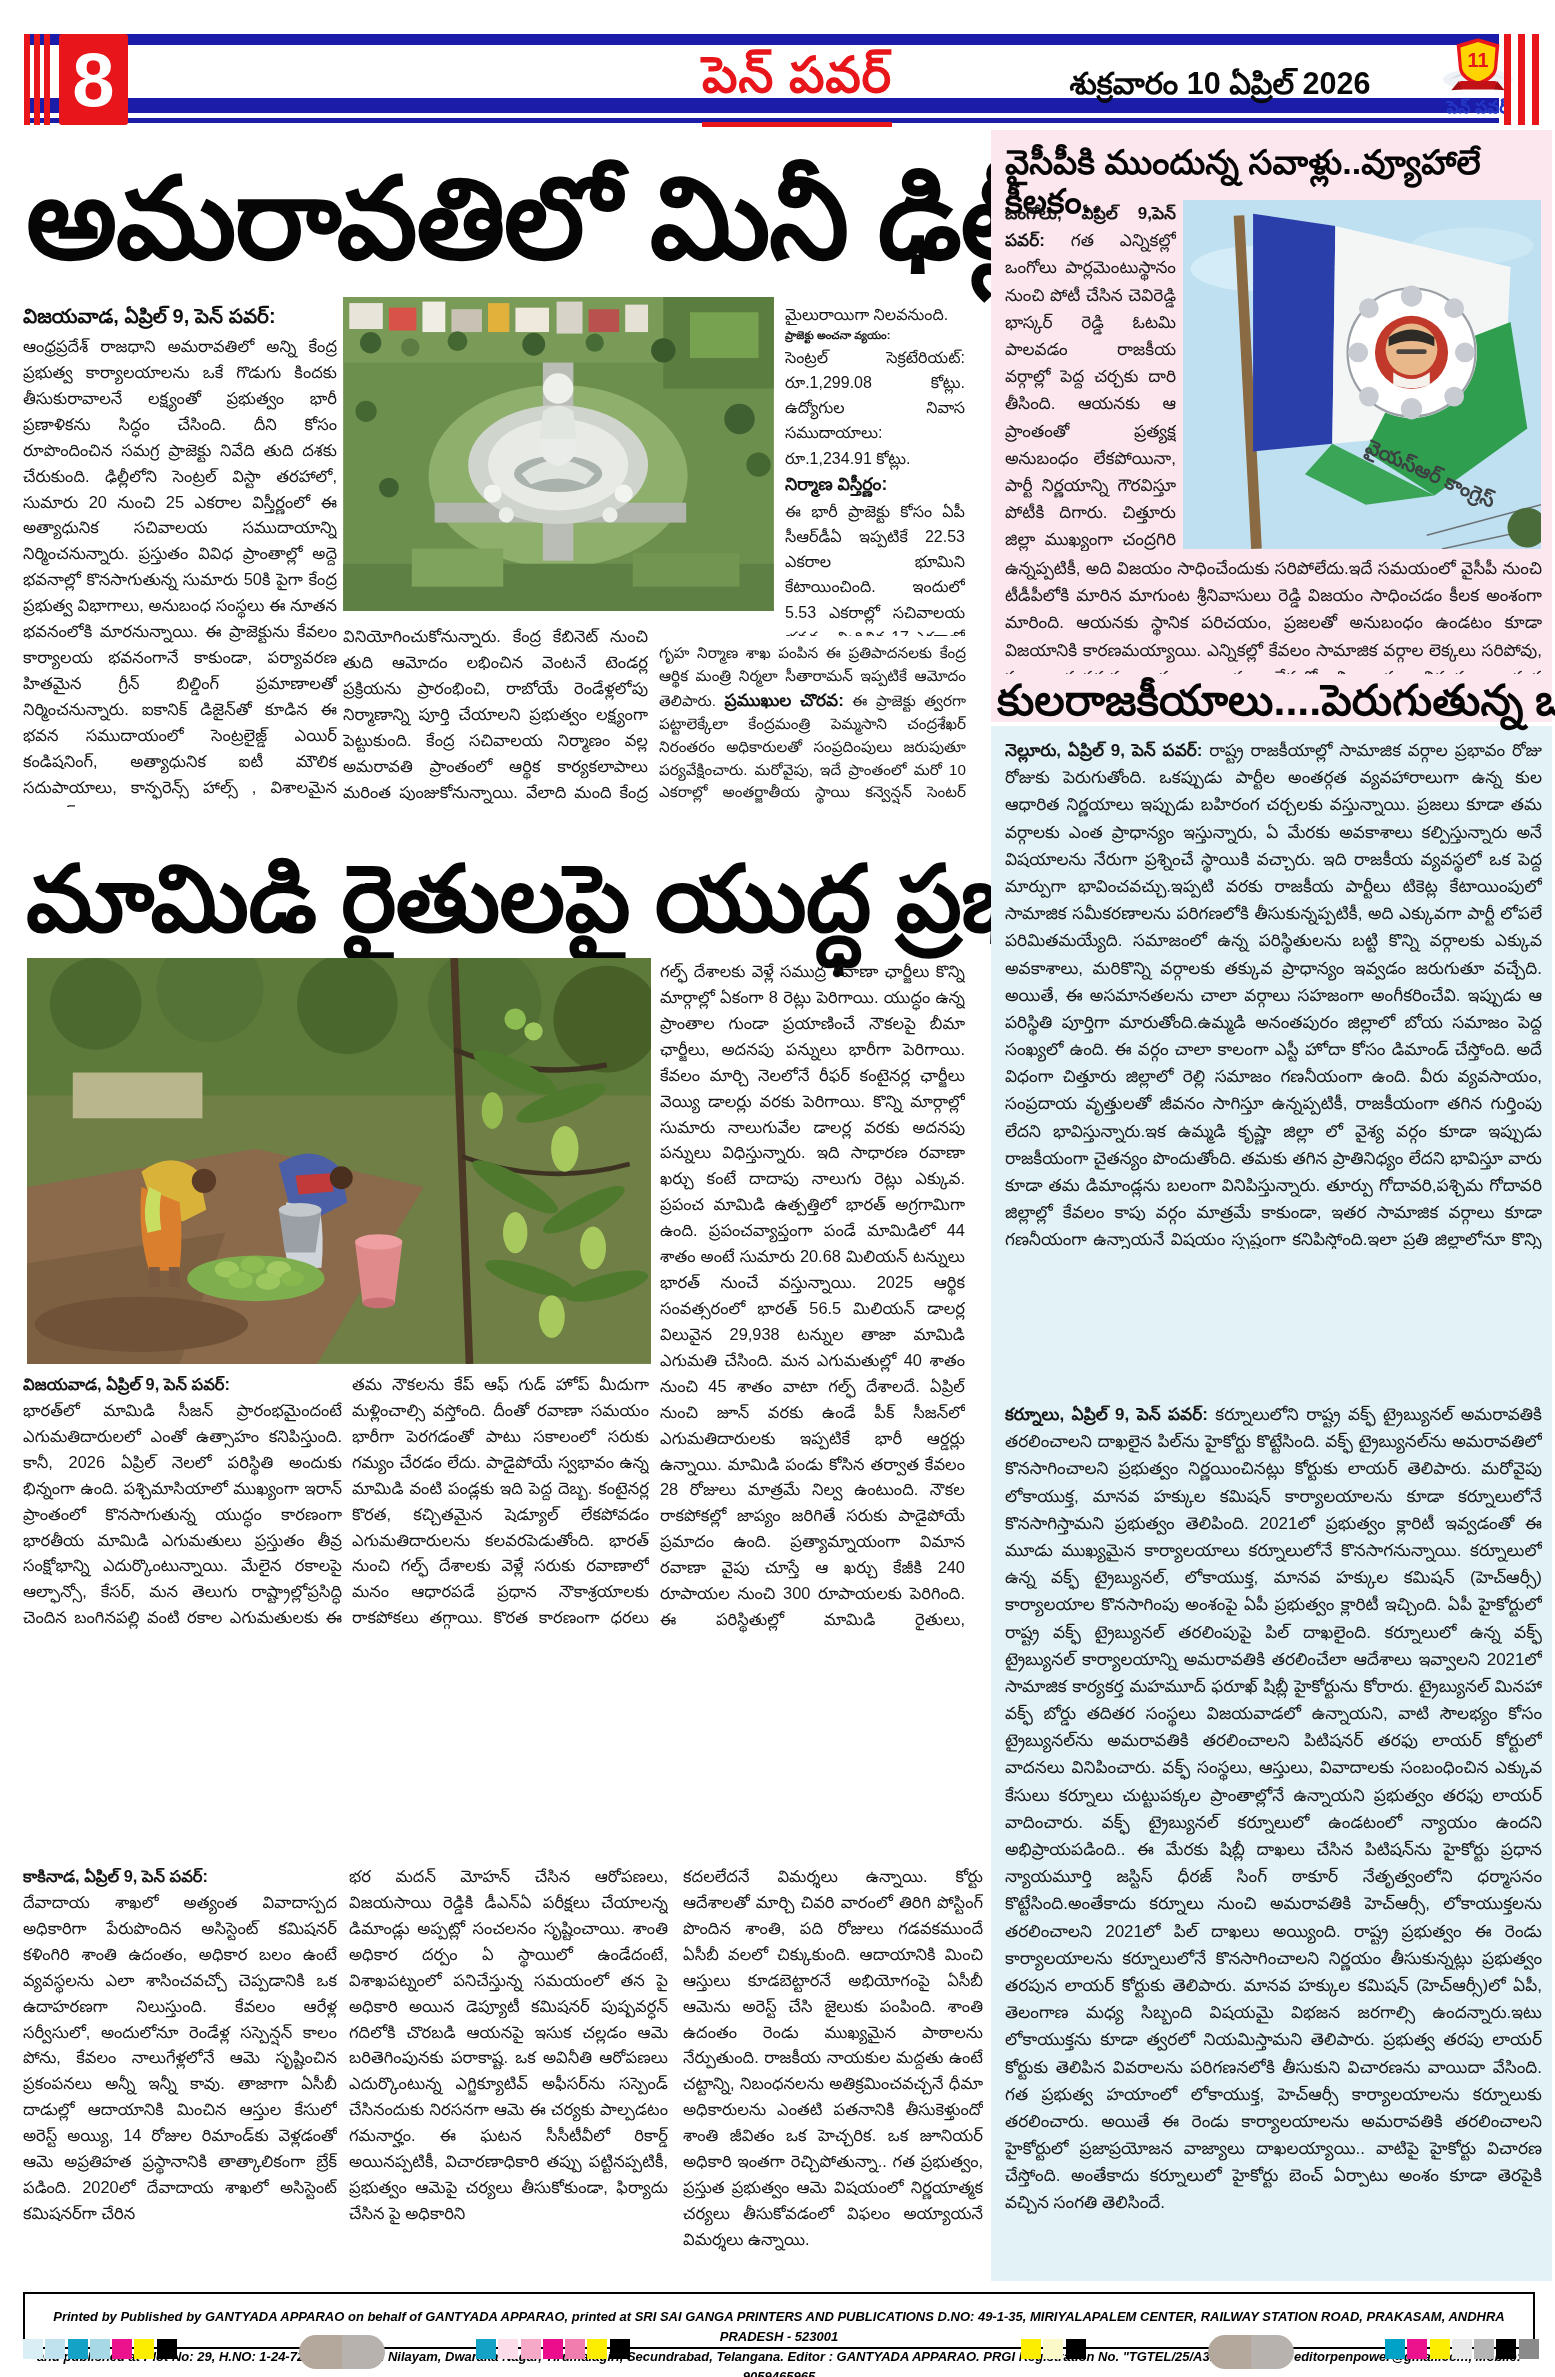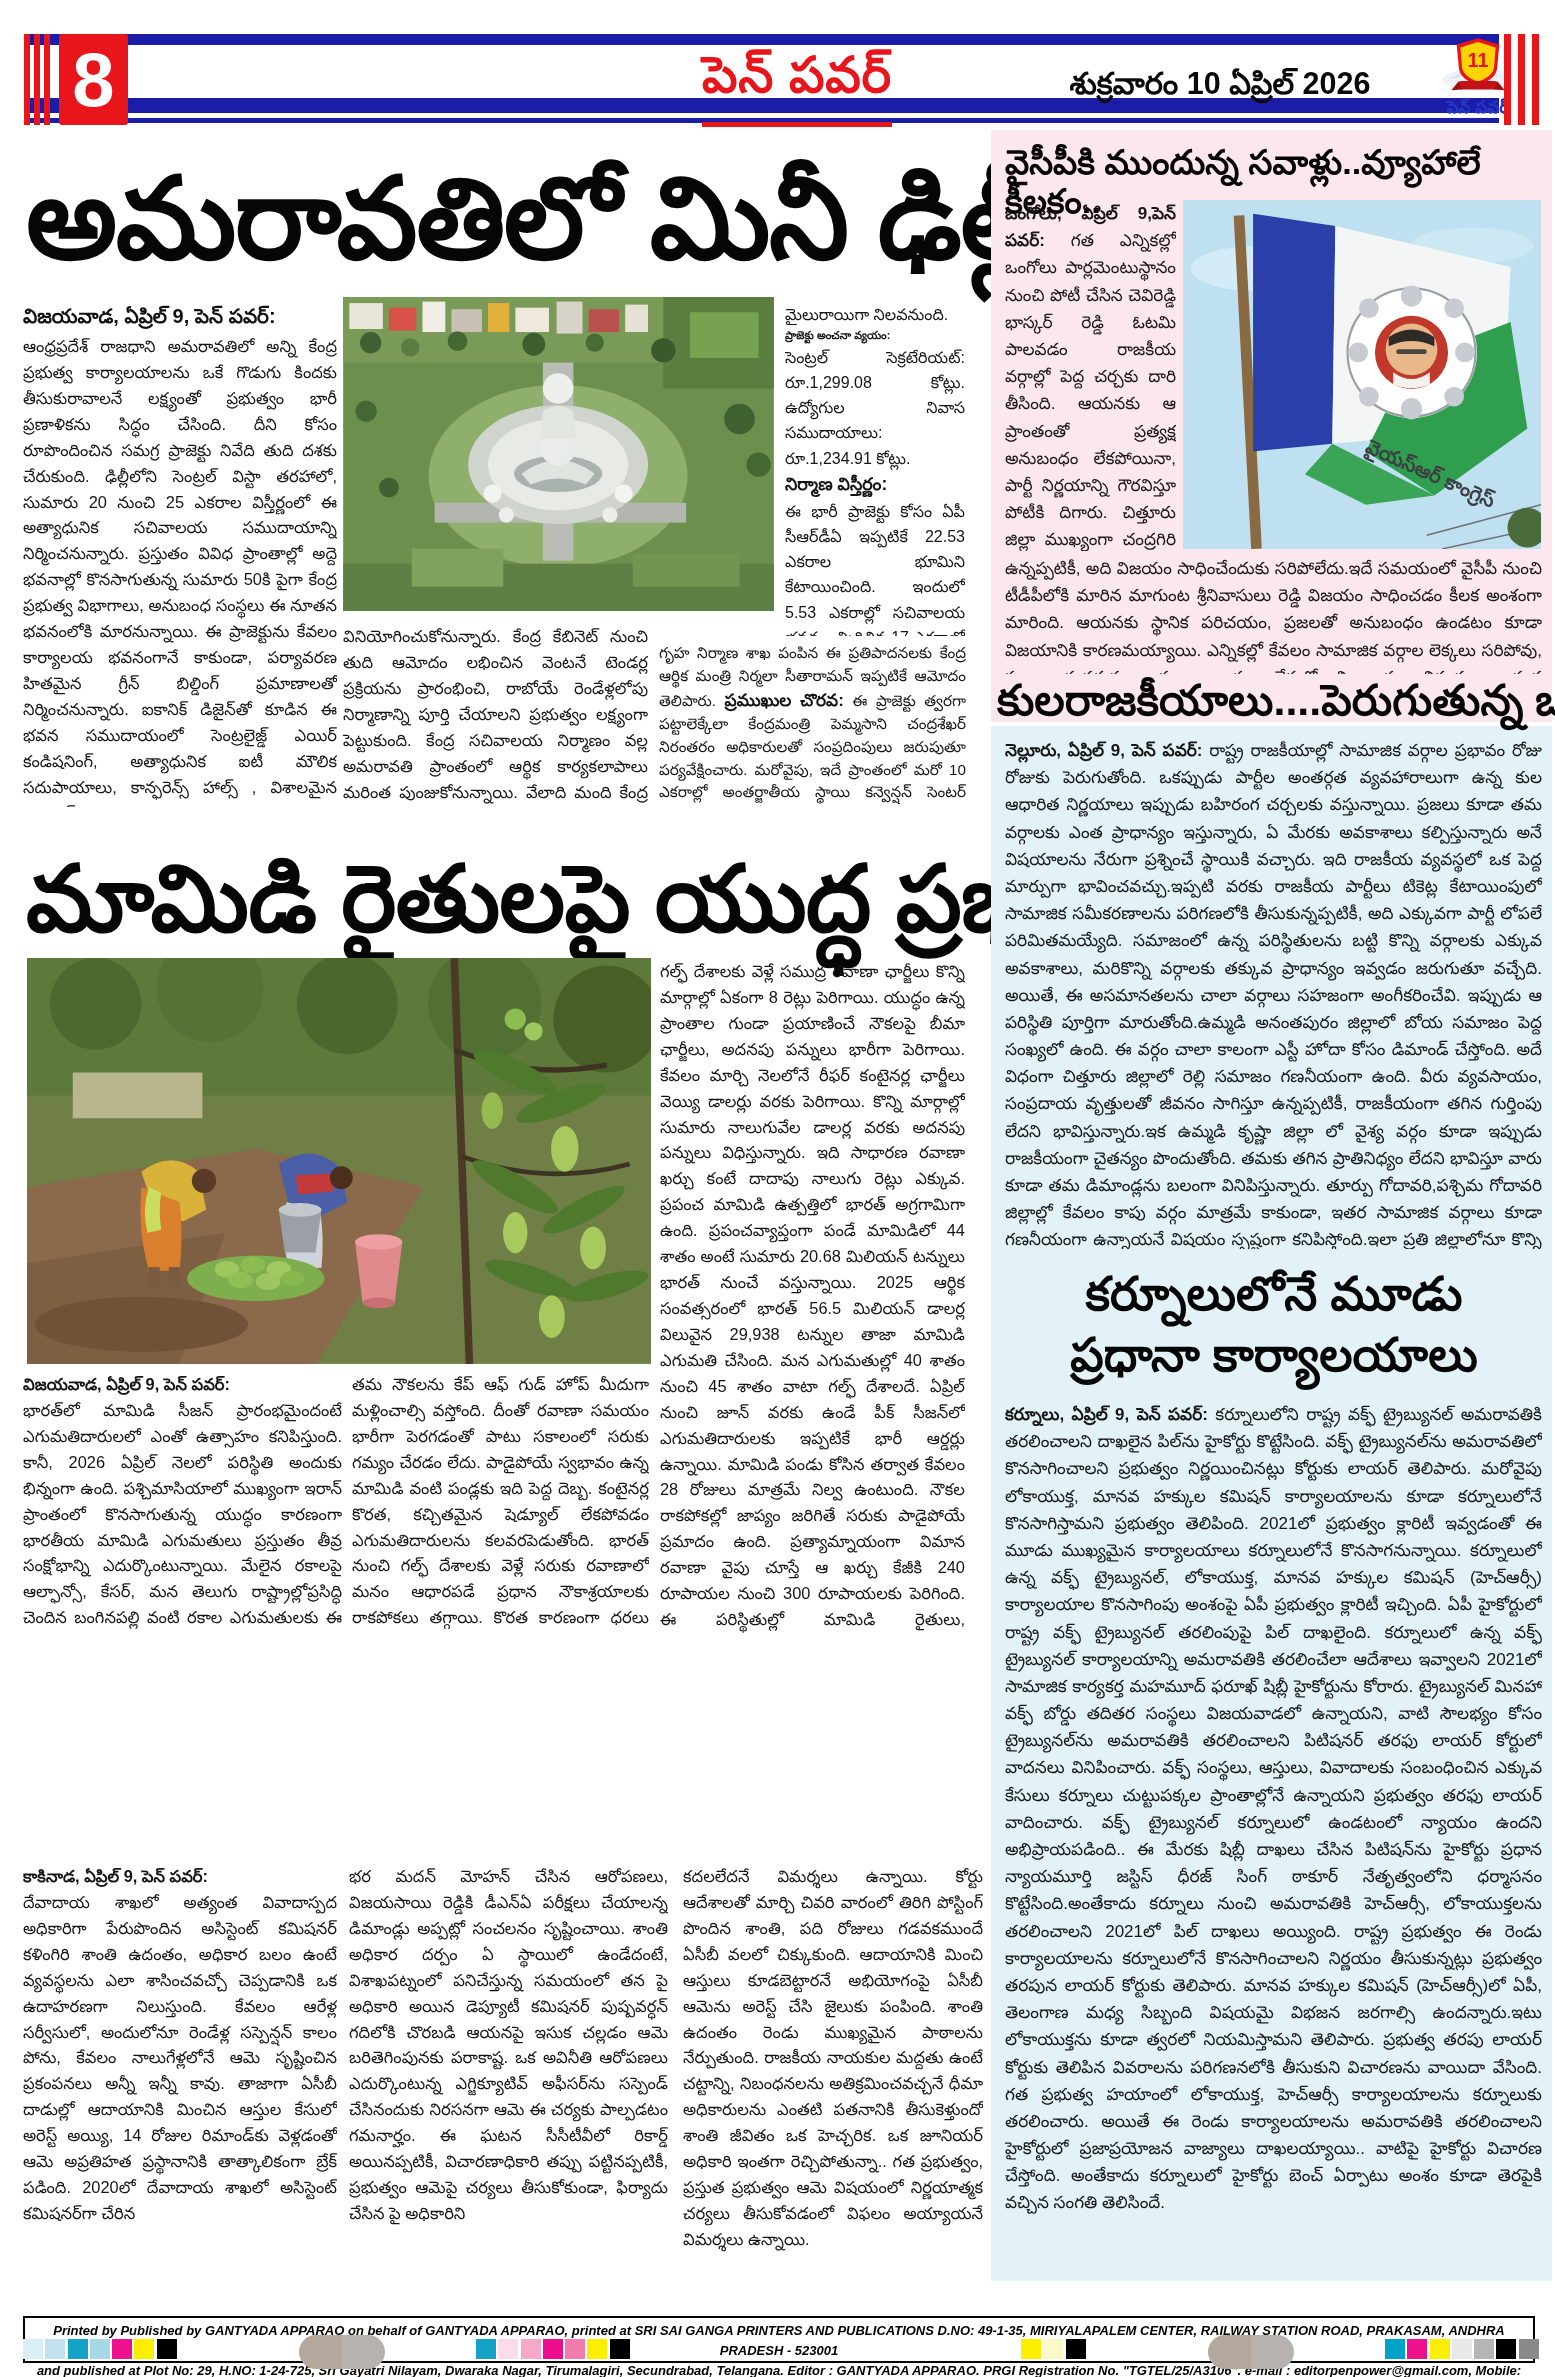--- a/index.html
+++ b/index.html
@@ -22,21 +22,21 @@
   #a2-headline{font-size:93px;letter-spacing:-0.8px;white-space:nowrap;}
   #a3-headline{font-size:78px;text-align:center;line-height:1.25;}
   #sb-pink{background:#fce7ee;}
   #sb-cyan{background:#e2f2f7;}
   #sb1-headline{font-size:34px;font-weight:800;line-height:1.15;}
   #sb2-headline{font-size:43px;font-weight:900;white-space:nowrap;}
   #sb3-headline{font-size:47px;font-weight:900;text-align:center;line-height:1.3;}
   .photo{overflow:hidden;background:#d8d8d8;}
   .photo svg{display:block;}
   #footer-box{border:2.3px solid #000;background:#fff;text-align:center;font-size:13px;
-              font-style:italic;font-weight:600;line-height:1.55;padding-top:3px;color:#000;margin-top:24px;}
+              font-style:italic;font-weight:600;line-height:1.55;padding-top:13px;color:#000;}
   .marks{display:flex;gap:2.3px;align-items:flex-start;}
   .marks .swatch{width:20px;height:20px;}
   .pill{display:flex;}
   .pill .swatch{width:43px;height:34px;}
   .pill .swatch:first-child{border-radius:17px 0 0 17px;}
   .pill .swatch:last-child{border-radius:0 17px 17px 0;}
   .block{display:block;}
 </style>
 </head>
 <body>
@@ -293,24 +293,20 @@
 
   <div class="abs sb-text" style="left:1005px;top:555px;width:537px;height:119px;">ఉన్నప్పటికీ, అది విజయం సాధించేందుకు సరిపోలేదు.ఇదే సమయంలో వైసీపీ నుంచి టీడీపీలోకి మారిన మాగుంట శ్రీనివాసులు రెడ్డి విజయం సాధించడం కీలక అంశంగా మారింది. ఆయనకు స్థానిక పరిచయం, ప్రజలతో అనుబంధం ఉండటం కూడా విజయానికి కారణమయ్యాయి. ఎన్నికల్లో కేవలం సామాజిక వర్గాల లెక్కలు సరిపోవు, ప్రజల మనస్తత్వం కూడా అర్థం చేసుకోవాలి అన్న విషయం ఇక్కడ స్పష్టమైంది.ఇలాంటి పరిస్థితులు మరికొన్ని చోట్ల కూడా కనిపించాయి. నెల్లూరు సిటీ నుంచి గుంటూరు జిల్లా నరసరావుపేట కు అనిల్ కుమార్ ను పంపించడం కూడా అప్పట్లో చర్చనీయాంశమైంది. స్థానిక పరిస్థితులను పరిగణలోకి తీసుకోకుండా తీసుకున్న ఈ తరహా నిర్ణయాలు పార్టీకి ప్రతికూలంగా మారాయని కొందరు భావిస్తున్నారు. నాయకుల వ్యక్తిగత ఇమేజ్‌పై మాత్రమే ఆధారపడటం సరిపోదని రాజకీయ విశ్లేషకులు అంటున్నారు.</div>
 
   <div id="sb2-headline" class="abs headline" style="left:997px;top:676px;width:554px;">కులరాజకీయాలు....పెరుగుతున్న ఒత్తిడి</div>
 
   <div class="abs sb-text" style="left:1005px;top:737px;width:537px;height:512px;">
     <b>నెల్లూరు, ఏప్రిల్ 9, పెన్ పవర్:</b>
     <span>రాష్ట్ర రాజకీయాల్లో సామాజిక వర్గాల ప్రభావం రోజు రోజుకు పెరుగుతోంది. ఒకప్పుడు పార్టీల అంతర్గత వ్యవహారాలుగా ఉన్న కుల ఆధారిత నిర్ణయాలు ఇప్పుడు బహిరంగ చర్చలకు వస్తున్నాయి. ప్రజలు కూడా తమ వర్గాలకు ఎంత ప్రాధాన్యం ఇస్తున్నారు, ఏ మేరకు అవకాశాలు కల్పిస్తున్నారు అనే విషయాలను నేరుగా ప్రశ్నించే స్థాయికి వచ్చారు. ఇది రాజకీయ వ్యవస్థలో ఒక పెద్ద మార్పుగా భావించవచ్చు.ఇప్పటి వరకు రాజకీయ పార్టీలు టికెట్ల కేటాయింపులో సామాజిక సమీకరణాలను పరిగణలోకి తీసుకున్నప్పటికీ, అది ఎక్కువగా పార్టీ లోపలే పరిమితమయ్యేది. సమాజంలో ఉన్న పరిస్థితులను బట్టి కొన్ని వర్గాలకు ఎక్కువ అవకాశాలు, మరికొన్ని వర్గాలకు తక్కువ ప్రాధాన్యం ఇవ్వడం జరుగుతూ వచ్చేది. అయితే, ఈ అసమానతలను చాలా వర్గాలు సహజంగా అంగీకరించేవి. ఇప్పుడు ఆ పరిస్థితి పూర్తిగా మారుతోంది.ఉమ్మడి అనంతపురం జిల్లాలో బోయ సమాజం పెద్ద సంఖ్యలో ఉంది. ఈ వర్గం చాలా కాలంగా ఎస్టీ హోదా కోసం డిమాండ్ చేస్తోంది. అదే విధంగా చిత్తూరు జిల్లాలో రెల్లి సమాజం గణనీయంగా ఉంది. వీరు వ్యవసాయం, సంప్రదాయ వృత్తులతో జీవనం సాగిస్తూ ఉన్నప్పటికీ, రాజకీయంగా తగిన గుర్తింపు లేదని భావిస్తున్నారు.ఇక ఉమ్మడి కృష్ణా జిల్లా లో వైశ్య వర్గం కూడా ఇప్పుడు రాజకీయంగా చైతన్యం పొందుతోంది. తమకు తగిన ప్రాతినిధ్యం లేదని భావిస్తూ వారు కూడా తమ డిమాండ్లను బలంగా వినిపిస్తున్నారు. తూర్పు గోదావరి,పశ్చిమ గోదావరి జిల్లాల్లో కేవలం కాపు వర్గం మాత్రమే కాకుండా, ఇతర సామాజిక వర్గాలు కూడా గణనీయంగా ఉన్నాయనే విషయం స్పష్టంగా కనిపిస్తోంది.ఇలా ప్రతి జిల్లాలోనూ కొన్ని వర్గాలు తమకు సరైన అవకాశాలు లభించడం లేదని భావిస్తున్నాయి. ఇప్పటి వరకు నియోజకవర్గాల సంఖ్య పరిమితంగా ఉండటం, పోటీ తీవ్రంగా ఉండటంతో ఈ అసంతృప్తి అంతగా బయటకు రాలేదు. కానీ పరిస్థితులు మారుతున్నాయి. త్వరలో జరిగే నియోజకవర్గాల పునర్విభజన కారణంగా సీట్ల సంఖ్య పెరిగే అవకాశం ఉంది. దీంతో ప్రతి వర్గం తమకు ఎక్కువ ప్రాధాన్యం కావాలని కోరుతోంది.ముఖ్యంగా మండలాలు, పట్టణ స్థాయిలో నాయకత్వం వహిస్తున్న సామాజిక వర్గాల నేతలు ఈ డిమాండ్లను ముందుకు తెస్తున్నారు. ఇది క్రమంగా రాష్ట్ర స్థాయిలో పెద్ద చర్చగా మారుతోంది. అన్ని రాజకీయ పార్టీలపై ఈ ఒత్తిడి పెరుగుతోంది. ప్రతి వర్గాన్ని సంతృప్తి పరచాల్సిన అవసరం ఏర్పడుతోంది.ఈ పరిస్థితుల్లో టికెట్ల కేటాయింపు ప్రక్రియ పార్టీలకు పెద్ద సవాల్‌గా మారే అవకాశం ఉంది. సమతుల్యత పాటించకపోతే అసంతృప్తి పెరిగే ప్రమాదం ఉంది. అందుకే ఈసారి ఎన్నికల్లో అభ్యర్థుల ఎంపిక నిజంగా కత్తిమీద సాములా మారుతుందని రాజకీయ విశ్లేషకులు భావిస్తున్నారు.</span>
   </div>
 
-  <div id="sb3-headline" class="abs headline" style="left:997px;top:1263px;width:554px;">
-    <span class="block">కర్నూలులోనే మూడు</span>
-    <span class="block">ప్రధానా కార్యాలయాలు</span>
-  </div>
 
   <div class="abs sb-text" style="left:1005px;top:1401px;width:537px;height:874px;">
     <b>కర్నూలు, ఏప్రిల్ 9,   పెన్ పవర్:</b>
     <span>కర్నూలులోని రాష్ట్ర వక్ఫ్ ట్రైబ్యునల్ అమరావతికి తరలించాలని దాఖలైన పిల్‌ను హైకోర్టు కొట్టేసింది. వక్ఫ్ ట్రైబ్యునల్‌ను అమరావతిలో కొనసాగించాలని ప్రభుత్వం నిర్ణయించినట్లు కోర్టుకు లాయర్ తెలిపారు. మరోవైపు లోకాయుక్త, మానవ హక్కుల కమిషన్ కార్యాలయాలను కూడా కర్నూలులోనే కొనసాగిస్తామని ప్రభుత్వం తెలిపింది. 2021లో ప్రభుత్వం క్లారిటీ ఇవ్వడంతో ఈ మూడు ముఖ్యమైన కార్యాలయాలు కర్నూలులోనే కొనసాగనున్నాయి. కర్నూలులో ఉన్న వక్ఫ్ ట్రైబ్యునల్, లోకాయుక్త, మానవ హక్కుల కమిషన్ (హెచ్ఆర్సీ) కార్యాలయాల కొనసాగింపు అంశంపై ఏపీ ప్రభుత్వం క్లారిటీ ఇచ్చింది. ఏపీ హైకోర్టులో రాష్ట్ర వక్ఫ్ ట్రైబ్యునల్ తరలింపుపై పిల్ దాఖలైంది. కర్నూలులో ఉన్న వక్ఫ్ ట్రైబ్యునల్ కార్యాలయాన్ని అమరావతికి తరలించేలా ఆదేశాలు ఇవ్వాలని 2021లో సామాజిక కార్యకర్త మహమూద్ ఫరూఖ్ షిబ్లీ హైకోర్టును కోరారు. ట్రైబ్యునల్ మినహా వక్ఫ్ బోర్డు తదితర సంస్థలు విజయవాడలో ఉన్నాయని, వాటి సౌలభ్యం కోసం ట్రైబ్యునల్‌ను అమరావతికి తరలించాలని పిటిషనర్ తరఫు లాయర్ కోర్టులో వాదనలు వినిపించారు. వక్ఫ్ సంస్థలు, ఆస్తులు, వివాదాలకు సంబంధించిన ఎక్కువ కేసులు కర్నూలు చుట్టుపక్కల ప్రాంతాల్లోనే ఉన్నాయని ప్రభుత్వం తరఫు లాయర్ వాదించారు. వక్ఫ్ ట్రైబ్యునల్ కర్నూలులో ఉండటంలో న్యాయం ఉందని అభిప్రాయపడింది.. ఈ మేరకు షిబ్లీ దాఖలు చేసిన పిటిషన్‌ను హైకోర్టు ప్రధాన న్యాయమూర్తి జస్టిస్ ధీరజ్ సింగ్ ఠాకూర్ నేతృత్వంలోని ధర్మాసనం కొట్టేసింది.అంతేకాదు కర్నూలు నుంచి అమరావతికి హెచ్ఆర్సీ, లోకాయుక్తలను తరలించాలని 2021లో పిల్ దాఖలు అయ్యింది. రాష్ట్ర ప్రభుత్వం ఈ రెండు కార్యాలయాలను కర్నూలులోనే కొనసాగించాలని నిర్ణయం తీసుకున్నట్లు ప్రభుత్వం తరపున లాయర్ కోర్టుకు తెలిపారు. మానవ హక్కుల కమిషన్ (హెచ్ఆర్సీ)లో ఏపీ, తెలంగాణ మధ్య సిబ్బంది విషయమై విభజన జరగాల్సి ఉందన్నారు.ఇటు లోకాయుక్తను కూడా త్వరలో నియమిస్తామని తెలిపారు. ప్రభుత్వ తరపు లాయర్ కోర్టుకు తెలిపిన వివరాలను పరిగణనలోకి తీసుకుని విచారణను వాయిదా వేసింది. గత ప్రభుత్వ హయాంలో లోకాయుక్త, హెచ్ఆర్సీ కార్యాలయాలను కర్నూలుకు తరలించారు. అయితే ఈ రెండు కార్యాలయాలను అమరావతికి తరలించాలని హైకోర్టులో ప్రజాప్రయోజన వాజ్యాలు దాఖలయ్యాయి.. వాటిపై హైకోర్టు విచారణ చేస్తోంది. అంతేకాదు కర్నూలులో హైకోర్టు బెంచ్ ఏర్పాటు అంశం కూడా తెరపైకి వచ్చిన సంగతి తెలిసిందే.</span>
   </div>
 
   <div id="footer-box" class="abs" style="left:23px;top:2292px;width:1508px;height:40px;">
     <div>Printed by Published by GANTYADA APPARAO on behalf of GANTYADA APPARAO, printed at  SRI SAI GANGA PRINTERS AND PUBLICATIONS D.NO: 49-1-35, MIRIYALAPALEM CENTER, RAILWAY STATION ROAD, PRAKASAM, ANDHRA PRADESH - 523001</div>
     <div>and published at Plot No: 29, H.NO: 1-24-725, Sri Gayatri Nilayam, Dwaraka Nagar, Tirumalagiri, Secundrabad, Telangana. Editor : GANTYADA APPARAO.  PRGI Registration No. "TGTEL/25/A3106". e-mail : editorpenpower@gmail.com, Mobile: 9059465965</div>
   </div>

